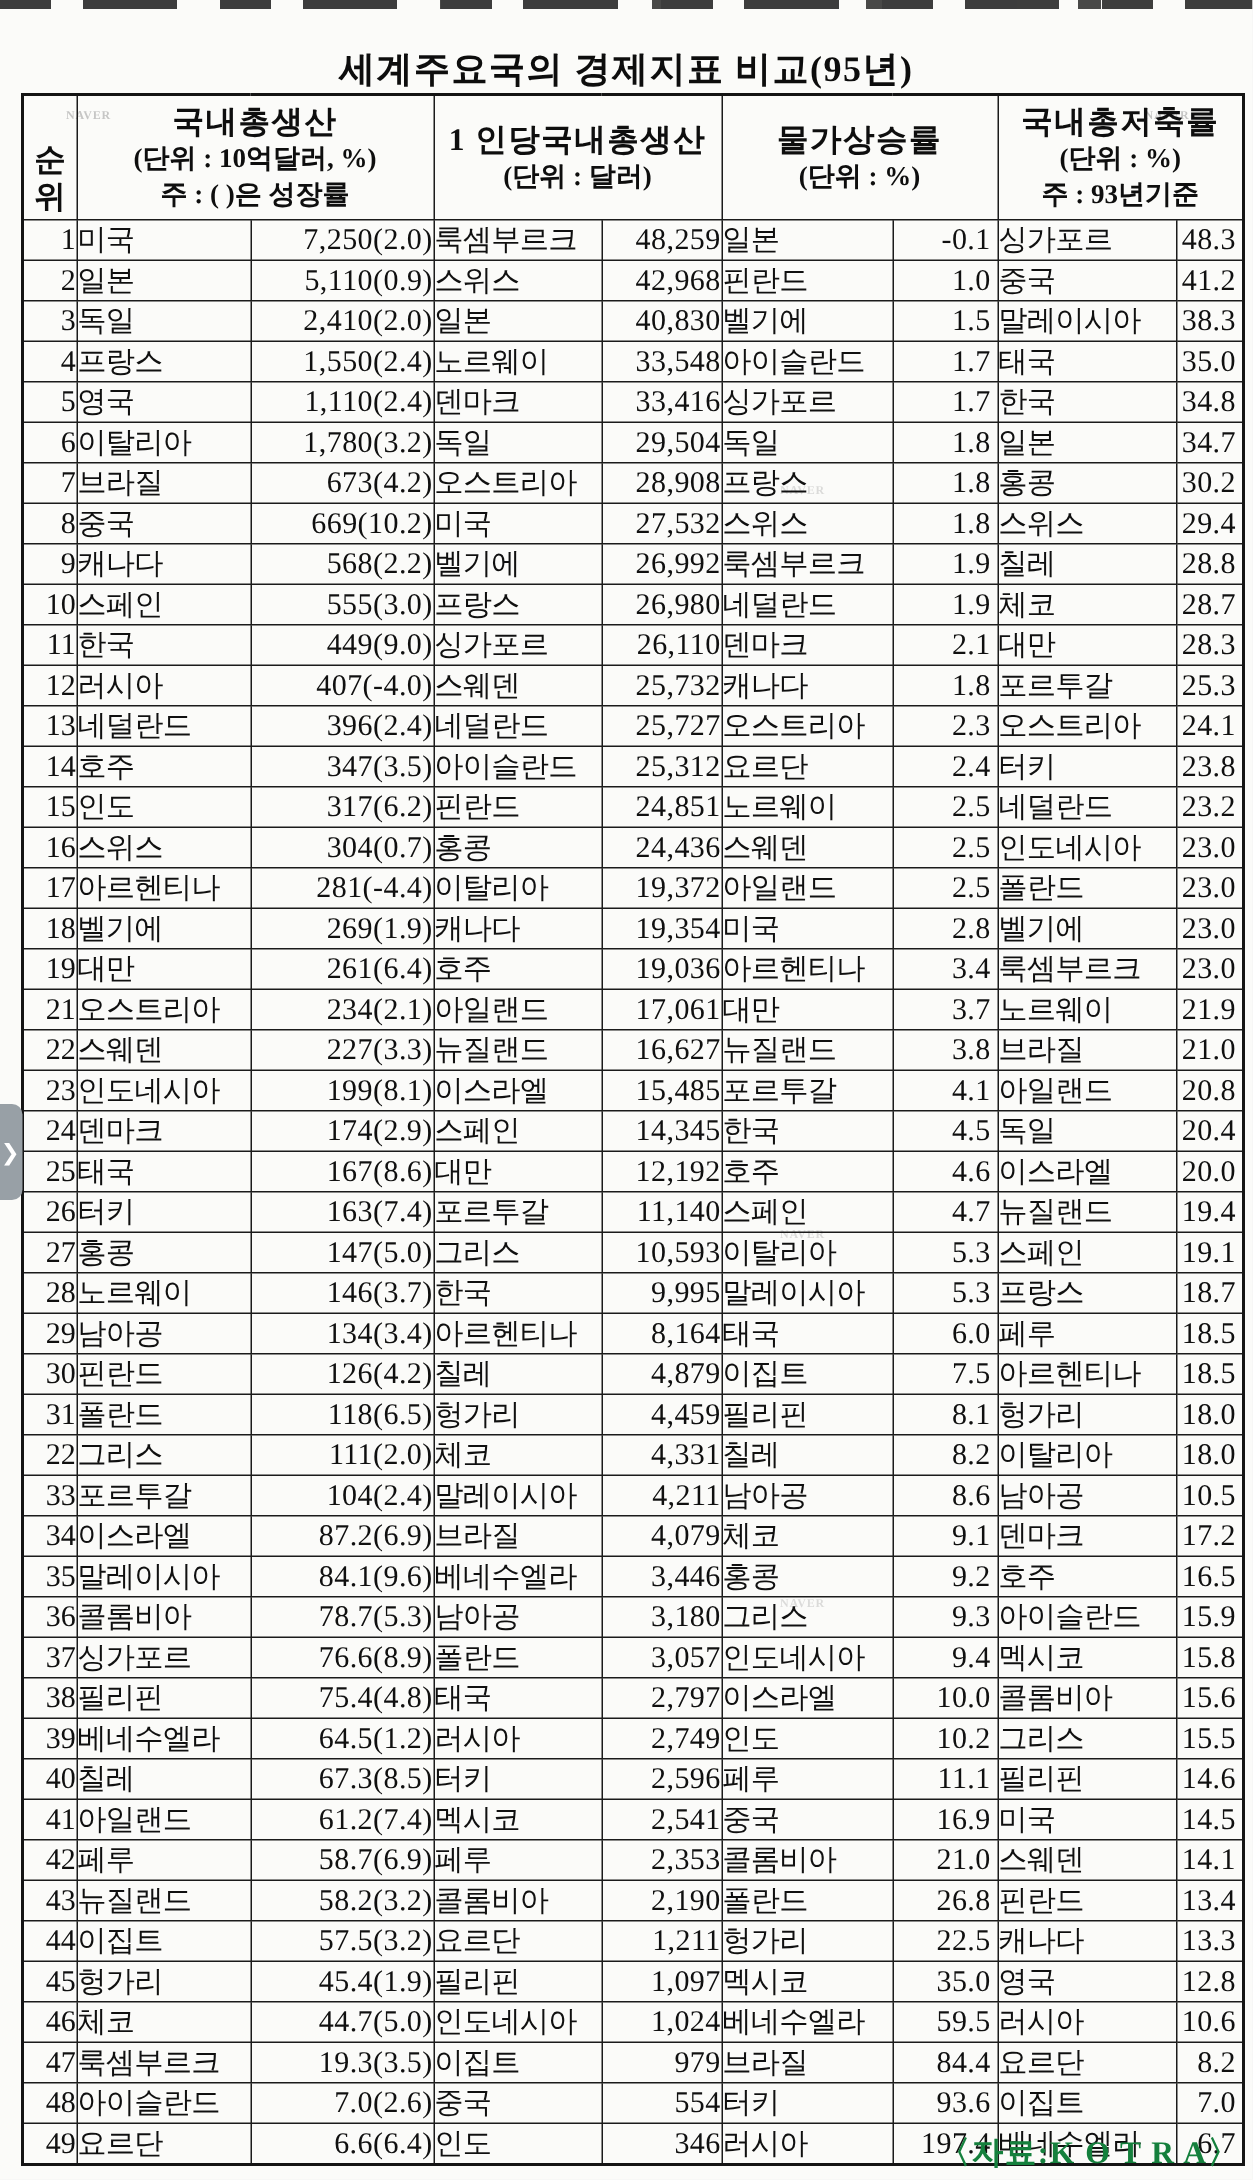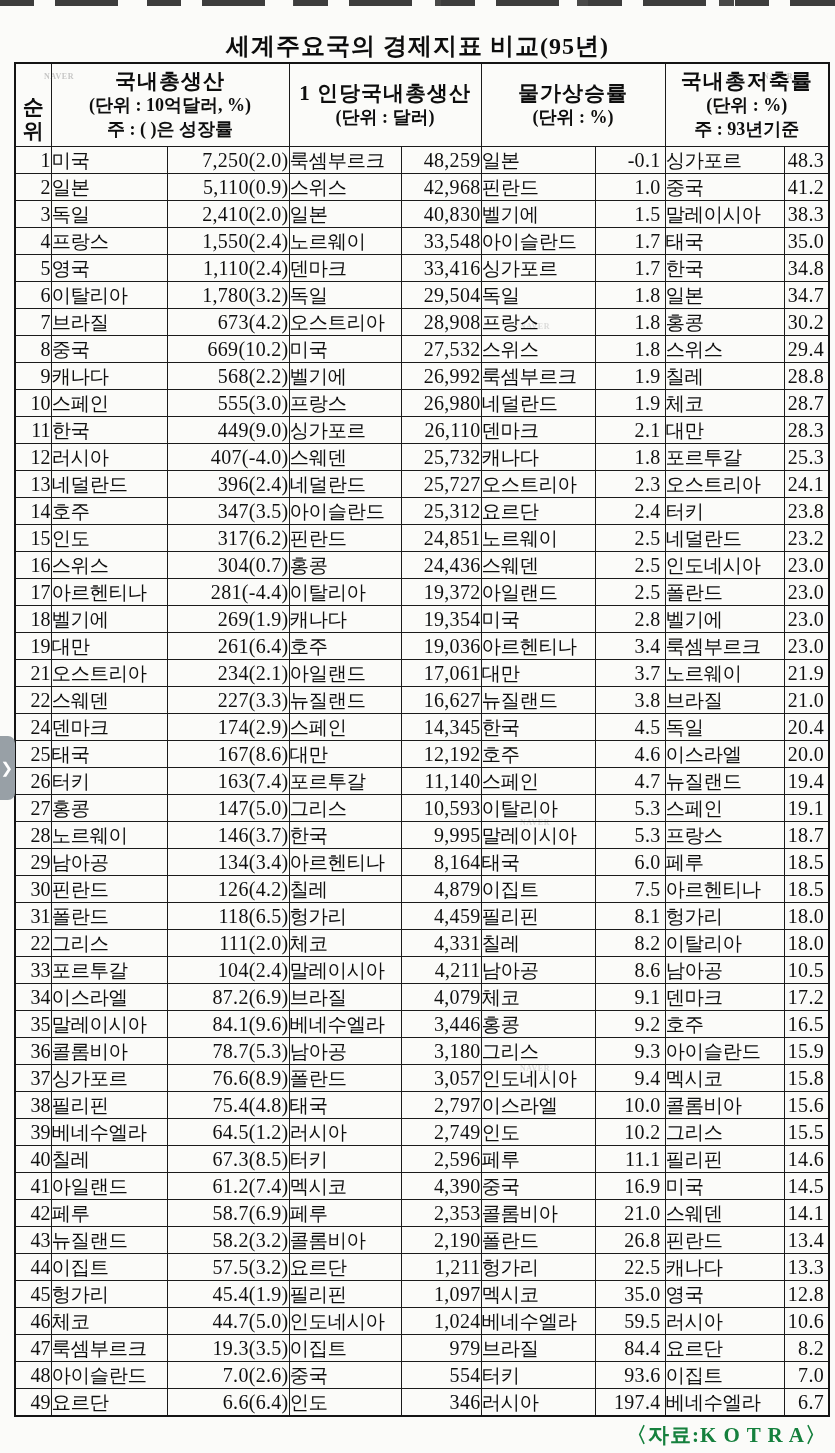--- a/index.html
+++ b/index.html
@@ -359,20 +359,31 @@
       <td class="name">스웨덴</td>
       <td class="num">227(3.3)</td>
       <td class="name">뉴질랜드</td>
       <td class="num">16,627</td>
       <td class="name">뉴질랜드</td>
       <td class="num tight">3.8</td>
       <td class="name">브라질</td>
       <td class="num tight">21.0</td>
     </tr>
         <tr>
+      <td class="rank">23</td>
+      <td class="name">인도네시아</td>
+      <td class="num">199(8.1)</td>
+      <td class="name">이스라엘</td>
+      <td class="num">15,485</td>
+      <td class="name">포르투갈</td>
+      <td class="num tight">4.1</td>
+      <td class="name">아일랜드</td>
+      <td class="num tight">20.8</td>
+    </tr>
+        <tr>
       <td class="rank">24</td>
       <td class="name">덴마크</td>
       <td class="num">174(2.9)</td>
       <td class="name">스페인</td>
       <td class="num">14,345</td>
       <td class="name">한국</td>
       <td class="num tight">4.5</td>
       <td class="name">독일</td>
       <td class="num tight">20.4</td>
     </tr>
@@ -550,21 +561,21 @@
       <td class="name">페루</td>
       <td class="num tight">11.1</td>
       <td class="name">필리핀</td>
       <td class="num tight">14.6</td>
     </tr>
         <tr>
       <td class="rank">41</td>
       <td class="name">아일랜드</td>
       <td class="num">61.2(7.4)</td>
       <td class="name">멕시코</td>
-      <td class="num">4,390</td>
+      <td class="num">2,541</td>
       <td class="name">중국</td>
       <td class="num tight">16.9</td>
       <td class="name">미국</td>
       <td class="num tight">14.5</td>
     </tr>
         <tr>
       <td class="rank">42</td>
       <td class="name">페루</td>
       <td class="num">58.7(6.9)</td>
       <td class="name">페루</td>

